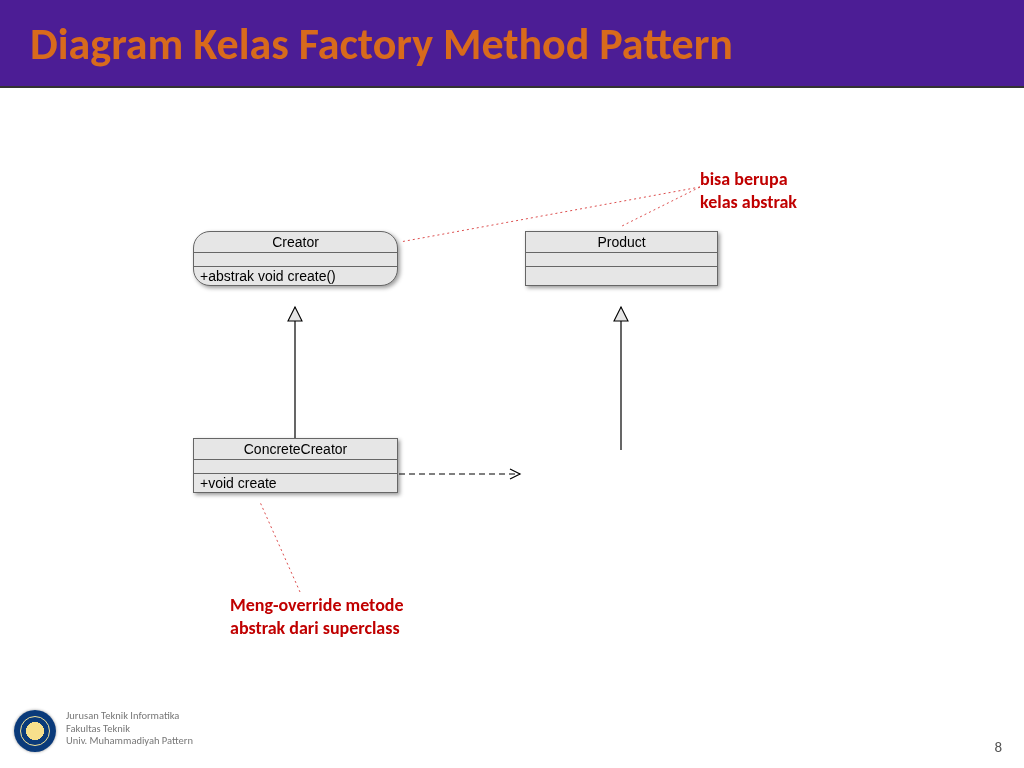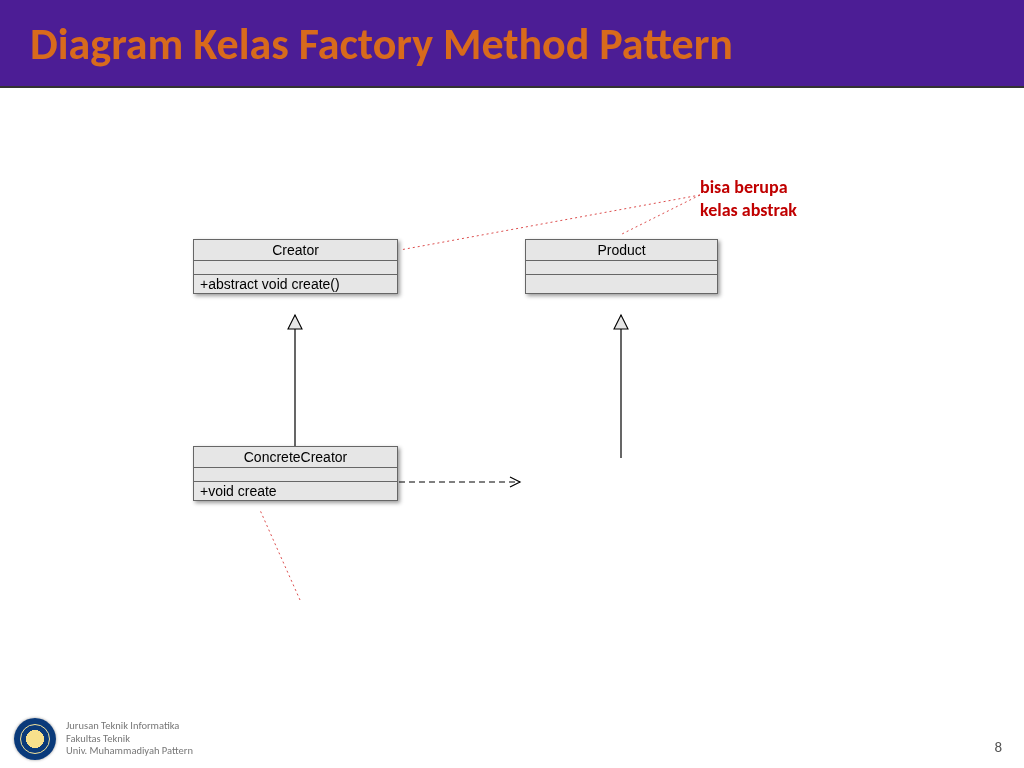--- a/index.html
+++ b/index.html
@@ -1,35 +1,35 @@
 <!DOCTYPE html>
 <html><head>
 <meta charset="utf-8">
 <style>
   * { box-sizing: border-box; margin: 0; padding: 0; }
   html, body { width: 1024px; height: 768px; font-family: "Segoe UI", Calibri, Arial, sans-serif; background: #fff; overflow: hidden; }
   .slide { position: relative; width: 1024px; height: 768px; }
   .title-band { background: #4c1d95; padding: 20px 30px 18px 30px; border-bottom: 2px solid #333; }
   .title-band h1 { color: #d86a1c; font-size: 44px; font-weight: 700; line-height: 1.1; }
-  .canvas { position: absolute; left: 0; top: 140px; width: 929px; height: 560px; }
+  .canvas { position: absolute; left: 0; top: 132px; width: 929px; height: 560px; }
   .uml {
     position: absolute;
     background: #e6e6e6;
     border: 1px solid #666;
     box-shadow: 2px 2px 4px rgba(0,0,0,0.4);
     font-family: Arial, sans-serif;
     font-size: 14px;
     color: #000;
   }
   .uml .name { text-align: center; font-weight: 400; padding: 2px 6px; border-bottom: 1px solid #666; }
   .uml .attrs { min-height: 14px; border-bottom: 1px solid #666; padding: 1px 6px; }
   .uml .ops { min-height: 14px; padding: 1px 6px; }
   .annotation { position: absolute; color: #c00000; font-weight: 700; font-size: 18px; line-height: 1.25; }
   svg.connectors { position: absolute; left: 0; top: 0; width: 1024px; height: 560px; pointer-events: none; }
-  .footer { position: absolute; left: 0; bottom: 0; width: 1024px; height: 58px; display: flex; align-items: center; }
+  .footer { position: absolute; left: 0; bottom: 0; width: 1024px; height: 58px; display: flex; align-items: flex-start; }
   .logo {
     width: 42px; height: 42px; border-radius: 50%;
     background: radial-gradient(circle at 50% 50%, #f7e08c 0 30%, #0a3a7a 31% 70%, #062450 71% 100%);
     margin: 0 10px 0 14px; box-shadow: 0 0 3px rgba(0,0,0,.4);
     position: relative;
   }
   .logo::after { content:""; position:absolute; inset:6px; border-radius:50%; border:1px solid #f3e39a; }
   .footer-text { color: #777; font-size: 10.5px; line-height: 1.2; }
   .page-num { position: absolute; right: 22px; bottom: 12px; color: #555; font-size: 15px; }
 </style>
@@ -38,39 +38,40 @@
 
 <div class="slide">
   <div class="title-band">
     <h1>Diagram Kelas Factory Method Pattern</h1>
   </div>
 
   <div class="canvas">
 
     <div class="annotation" style="left:700px; top:36px;">bisa berupa<br> kelas abstrak</div>
 
-    <div class="uml" style="left:193px; top:99px; width:205px;">
+    <div class="uml" style="left:193px; top:99px; width:205px;border-radius:17px;">
       <div class="name">Creator</div>
       <div class="attrs"></div>
-      <div class="ops">+abstract void create()</div>
+      <div class="ops">+abstrak void create()</div>
     </div>
 
     <div class="uml" style="left:193px; top:306px; width:205px;">
       <div class="name">ConcreteCreator</div>
       <div class="attrs"></div>
       <div class="ops">+void create</div>
     </div>
 
     <div class="uml" style="left:525px; top:99px; width:193px;">
       <div class="name">Product</div>
       <div class="attrs"></div>
       <div class="ops" style="min-height:18px;"></div>
     </div>
 
 
+    <div class="annotation" style="left:230px; top:462px;">Meng-override metode<br>abstrak dari superclass</div>
 
     <svg class="connectors">
       <defs>
         <marker id="hollowTri" markerWidth="16" markerHeight="14" refX="2" refY="7" orient="auto" markerUnits="userSpaceOnUse">
           <path d="M2 1 L14 7 L2 13 Z" fill="#e6e6e6" stroke="#000" stroke-width="1"></path>
         </marker>
         <marker id="openArrow" markerWidth="14" markerHeight="12" refX="12" refY="6" orient="auto" markerUnits="userSpaceOnUse">
           <path d="M2 1 L12 6 L2 11" fill="none" stroke="#000" stroke-width="1.2"></path>
         </marker>
       </defs>

